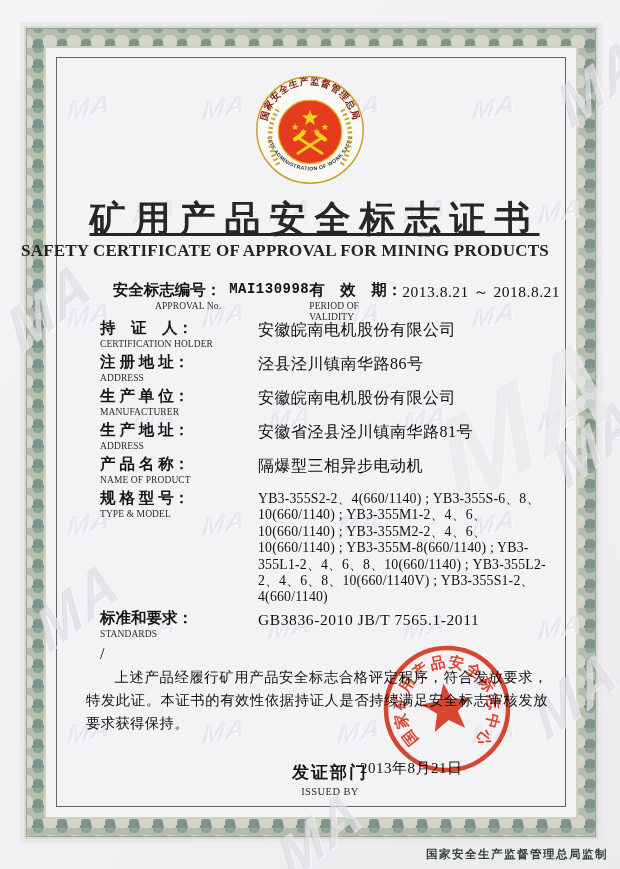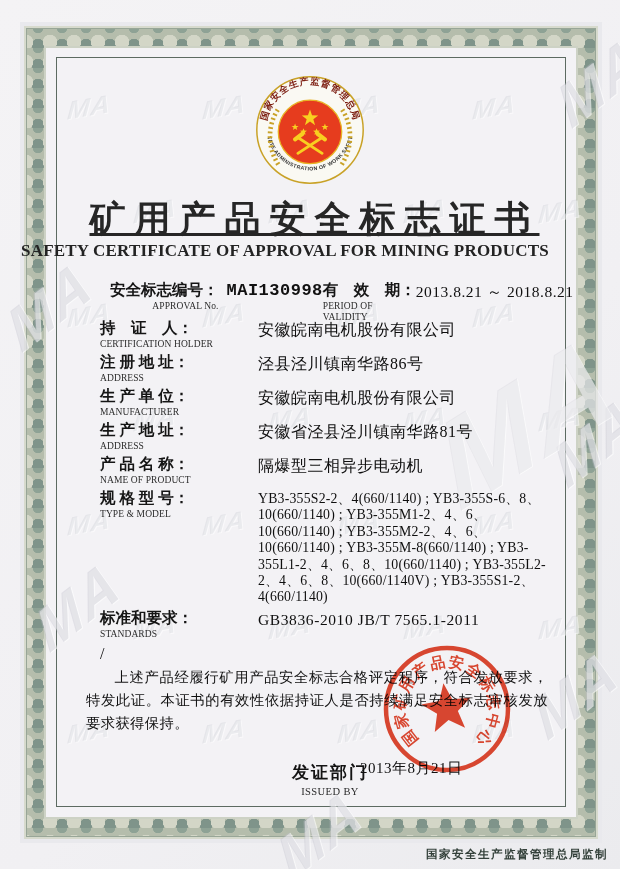--- a/index.html
+++ b/index.html
@@ -67,21 +67,21 @@
     font-size:17px; font-weight:bold; color:#232323;
     letter-spacing:0.2px;
     margin-left:21px;
   }
   
   .approval-row { position:absolute; left:110px; top:280px; width:450px; display:flex; }
   .lblblk { display:flex; flex-direction:column; }
   .cnlbl { font-size:15.5px; font-weight:bold; color:#151515; white-space:pre; line-height:20px;}
   .enlbl { font-size:9.5px; color:#2c2c2c; line-height:11px; margin-top:1px; letter-spacing:0.1px;}
   .apr-no { width:143px;text-align:right; }
-  .apr-val { width:102px; font-size:17px; font-weight:bold; color:#111;
+  .apr-val { width:102px; font-size:14px; font-weight:bold; color:#111;
              font-family:"Liberation Mono", monospace; letter-spacing:0.5px; padding-top:1px;margin-left:8px;}
   .validity-lbl { width:96px; }
   .validity-val { font-size:15.5px; color:#111; padding-top:2px; letter-spacing:0.5px; white-space:nowrap;}
   
   .fields { position:absolute; left:100px; top:318px; width:452px; }
   .frow { display:flex; margin-bottom:2px; }
   .frow .lblblk { width:158px; flex:0 0 158px; }
   .fval { flex:1; font-size:16px; color:#0e0e0e; padding-top:2px; line-height:20px; letter-spacing:0.5px;}
   .fval.model { font-size:13.8px; line-height:16.4px; letter-spacing:0.2px;
                 font-family:"Liberation Serif", serif; padding-top:3px; }

